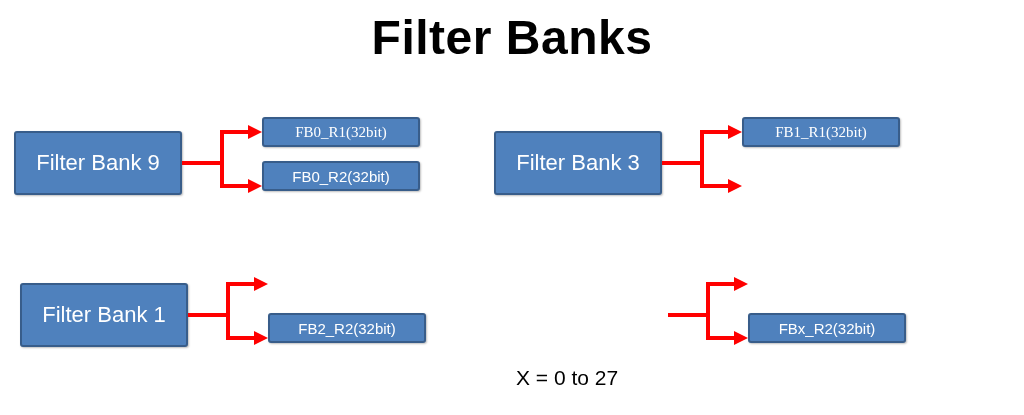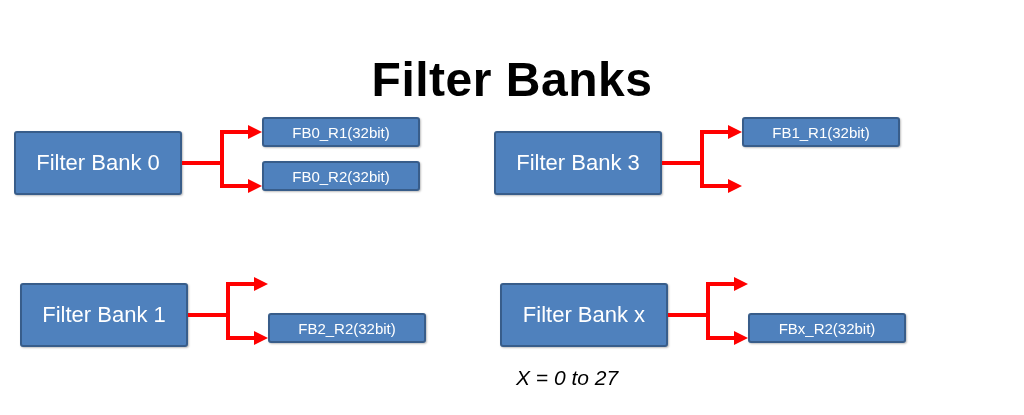--- a/index.html
+++ b/index.html
@@ -18,21 +18,20 @@
   .title {
     position: absolute;
     top: 10px;
     left: 0;
     width: 100%;
     text-align: center;
     font-size: 48px;
     font-weight: 600;
     color: #000000;
     letter-spacing: 0.5px;
-    margin-top: 42px;
   }
   .group {
     position: absolute;
     width: 406px;
     height: 84px;
   }
   .main-box {
     position: absolute;
     left: 0;
     top: 14px;
@@ -58,54 +57,53 @@
     border: 2px solid #385d8a;
     border-radius: 3px;
     box-sizing: border-box;
     color: #ffffff;
     font-size: 15px;
     display: flex;
     align-items: center;
     justify-content: center;
     box-shadow: 1px 1px 2px rgba(0,0,0,0.25);
   }
-  .reg-1 { top: 0; }
+  .reg-1 { top: 0; font-family: Liberation Serif, serif; }
   .reg-2 { top: 44px; }
   .connector {
     position: absolute;
     left: 168px;
     top: 0;
     width: 80px;
     height: 84px;
   }
   .connector line { stroke: #ff0000; stroke-width: 4; }
   .connector polygon { fill: #ff0000; }
   .note {
     position: absolute;
     left: 516px;
     top: 366px;
     font-size: 21px;
     color: #000000;
-    font-style: italic;
   }
   
   .g0 { left: 14px;  top: 117px; }
   .g1 { left: 494px; top: 117px; }
   .g2 { left: 20px;  top: 269px; }
   .g3 { left: 500px; top: 269px; }
 </style>
 </head>
 <body>
 
 <div class="canvas">
 
   <div class="title">Filter Banks</div>
 
   <div class="group g0">
-    <div class="main-box">Filter Bank 0</div>
+    <div class="main-box">Filter Bank 9</div>
     <svg class="connector" viewBox="0 0 80 84">
       <line x1="0" y1="46" x2="40" y2="46"></line>
       <line x1="40" y1="15" x2="40" y2="69"></line>
       <line x1="38" y1="15" x2="68" y2="15"></line>
       <line x1="38" y1="69" x2="68" y2="69"></line>
       <polygon points="66,8 80,15 66,22"></polygon>
       <polygon points="66,62 80,69 66,76"></polygon>
     </svg>
     <div class="reg-box reg-1">FB0_R1(32bit)</div>
     <div class="reg-box reg-2">FB0_R2(32bit)</div>
@@ -131,21 +129,20 @@
       <line x1="40" y1="15" x2="40" y2="69"></line>
       <line x1="38" y1="15" x2="68" y2="15"></line>
       <line x1="38" y1="69" x2="68" y2="69"></line>
       <polygon points="66,8 80,15 66,22"></polygon>
       <polygon points="66,62 80,69 66,76"></polygon>
     </svg>
     <div class="reg-box reg-2">FB2_R2(32bit)</div>
   </div>
 
   <div class="group g3">
-    <div class="main-box">Filter Bank x</div>
     <svg class="connector" viewBox="0 0 80 84">
       <line x1="0" y1="46" x2="40" y2="46"></line>
       <line x1="40" y1="15" x2="40" y2="69"></line>
       <line x1="38" y1="15" x2="68" y2="15"></line>
       <line x1="38" y1="69" x2="68" y2="69"></line>
       <polygon points="66,8 80,15 66,22"></polygon>
       <polygon points="66,62 80,69 66,76"></polygon>
     </svg>
     <div class="reg-box reg-2">FBx_R2(32bit)</div>
   </div>

